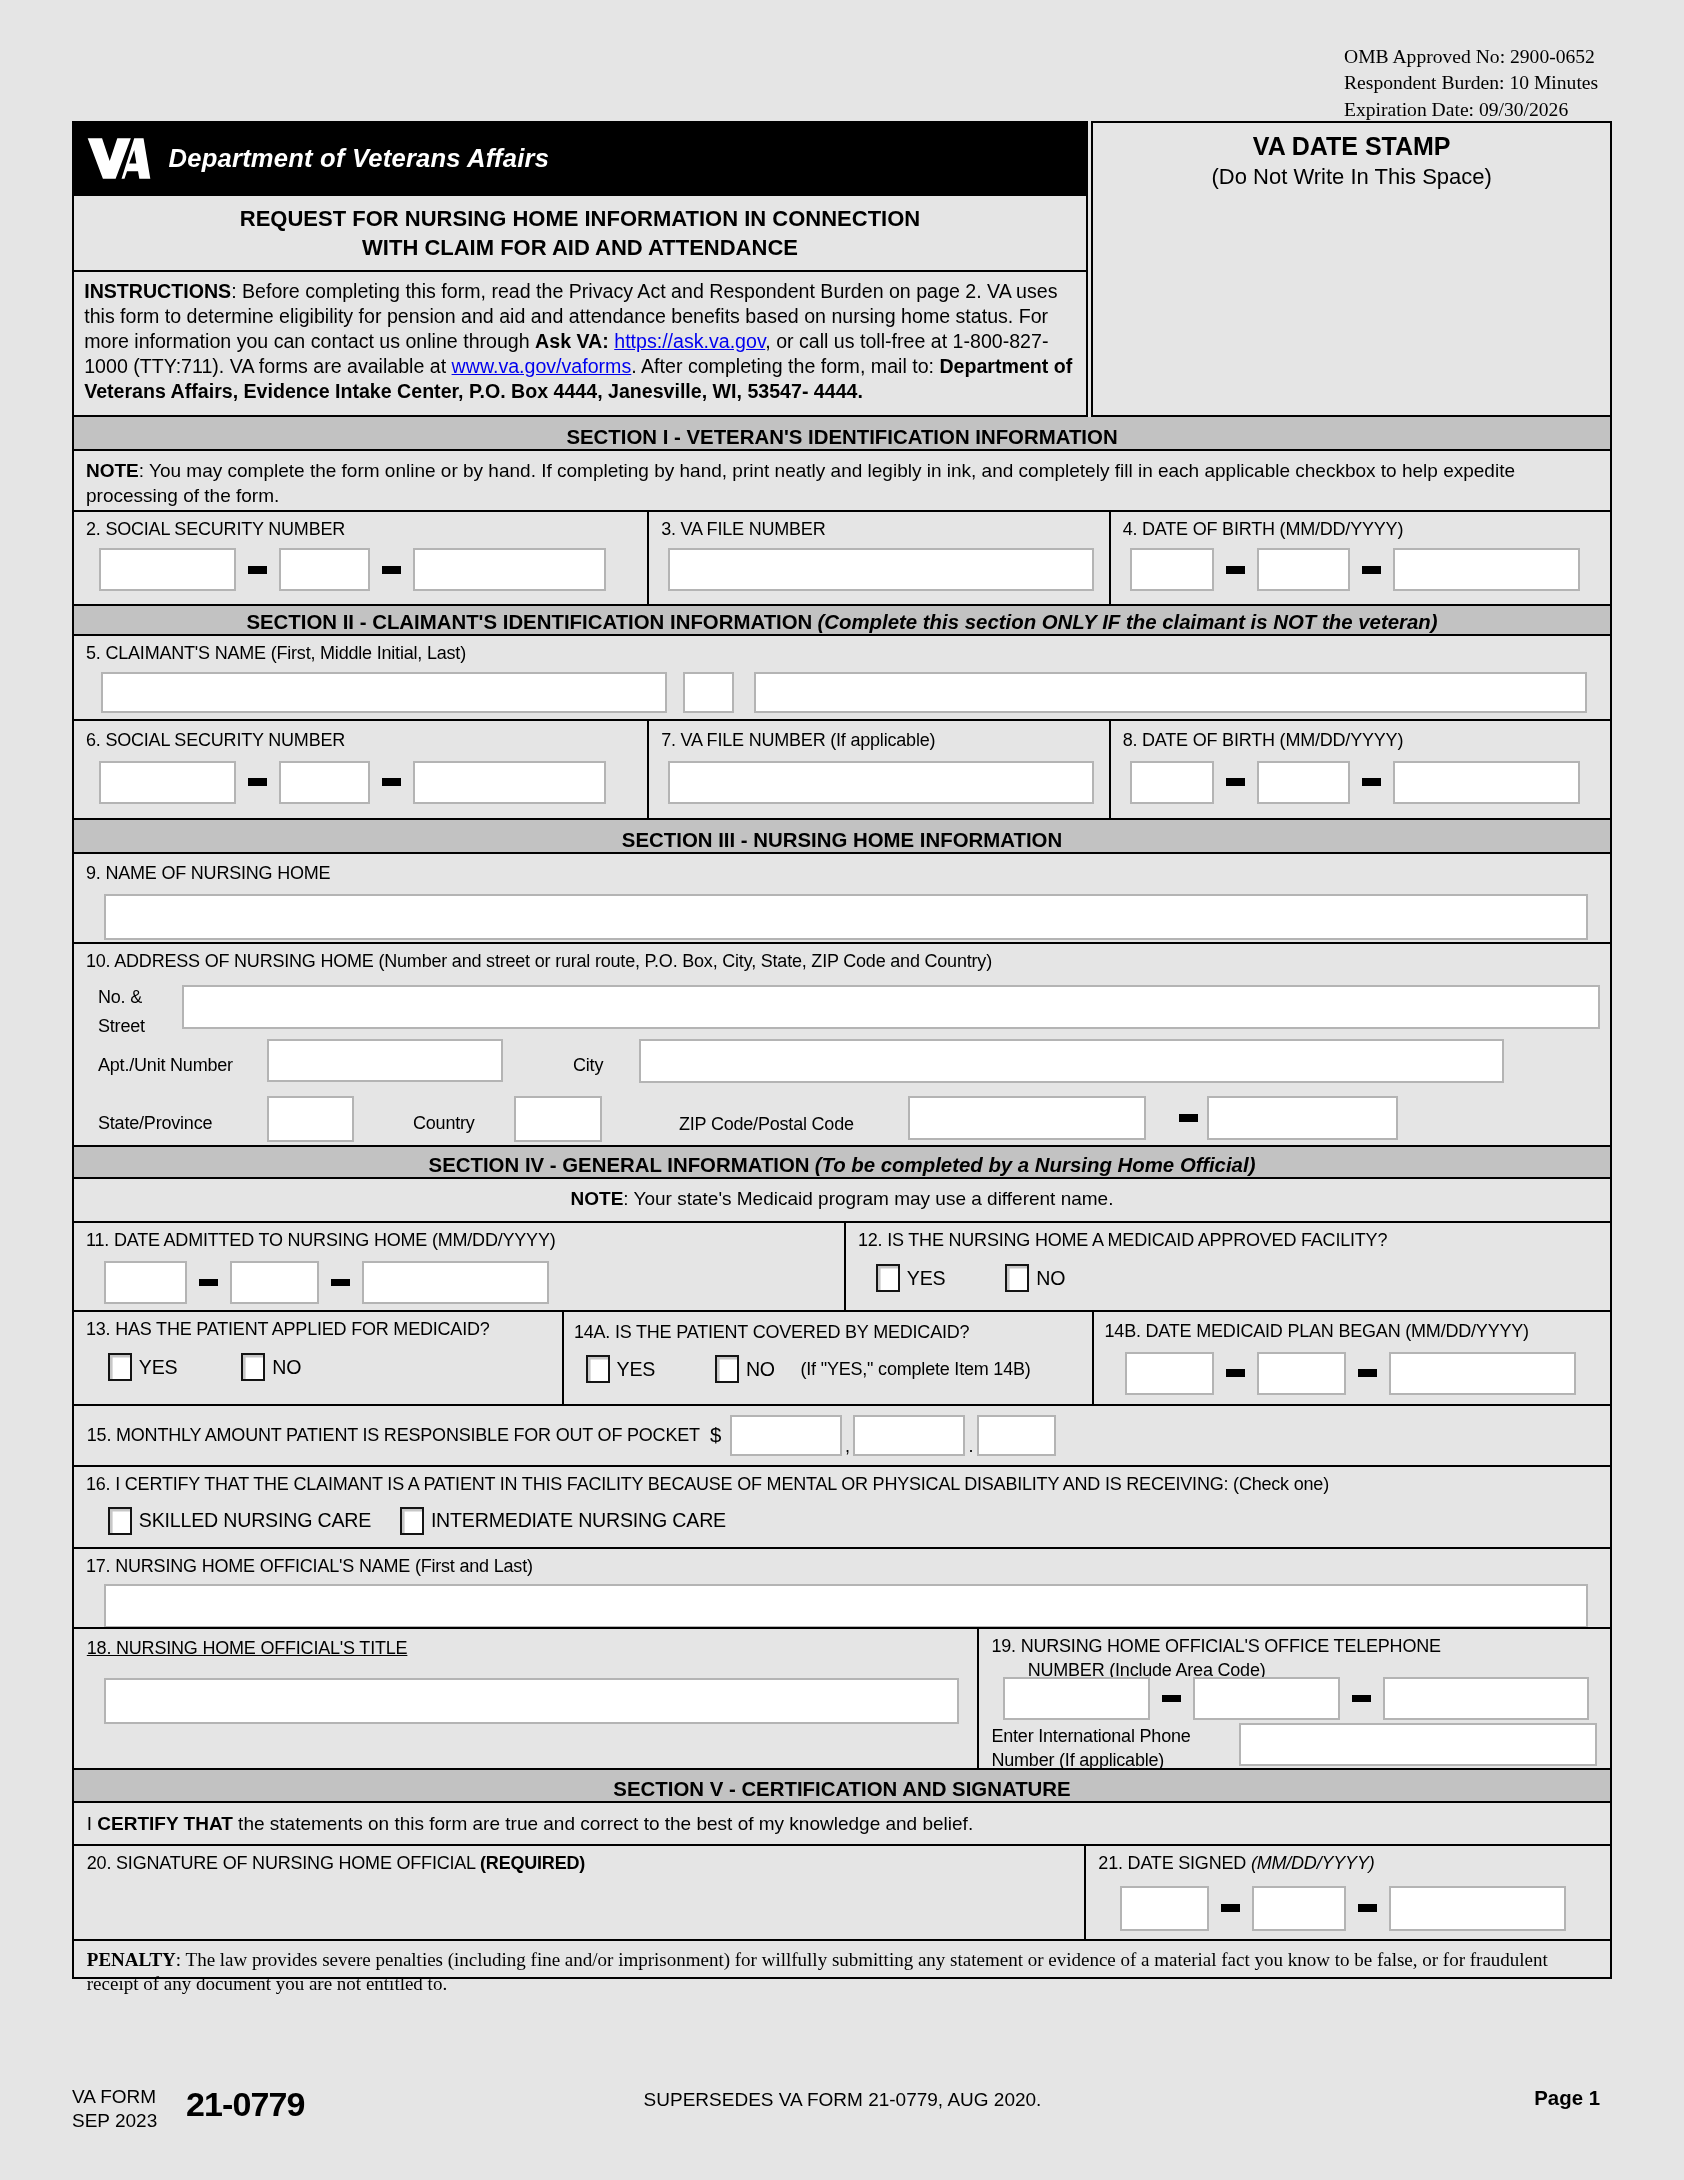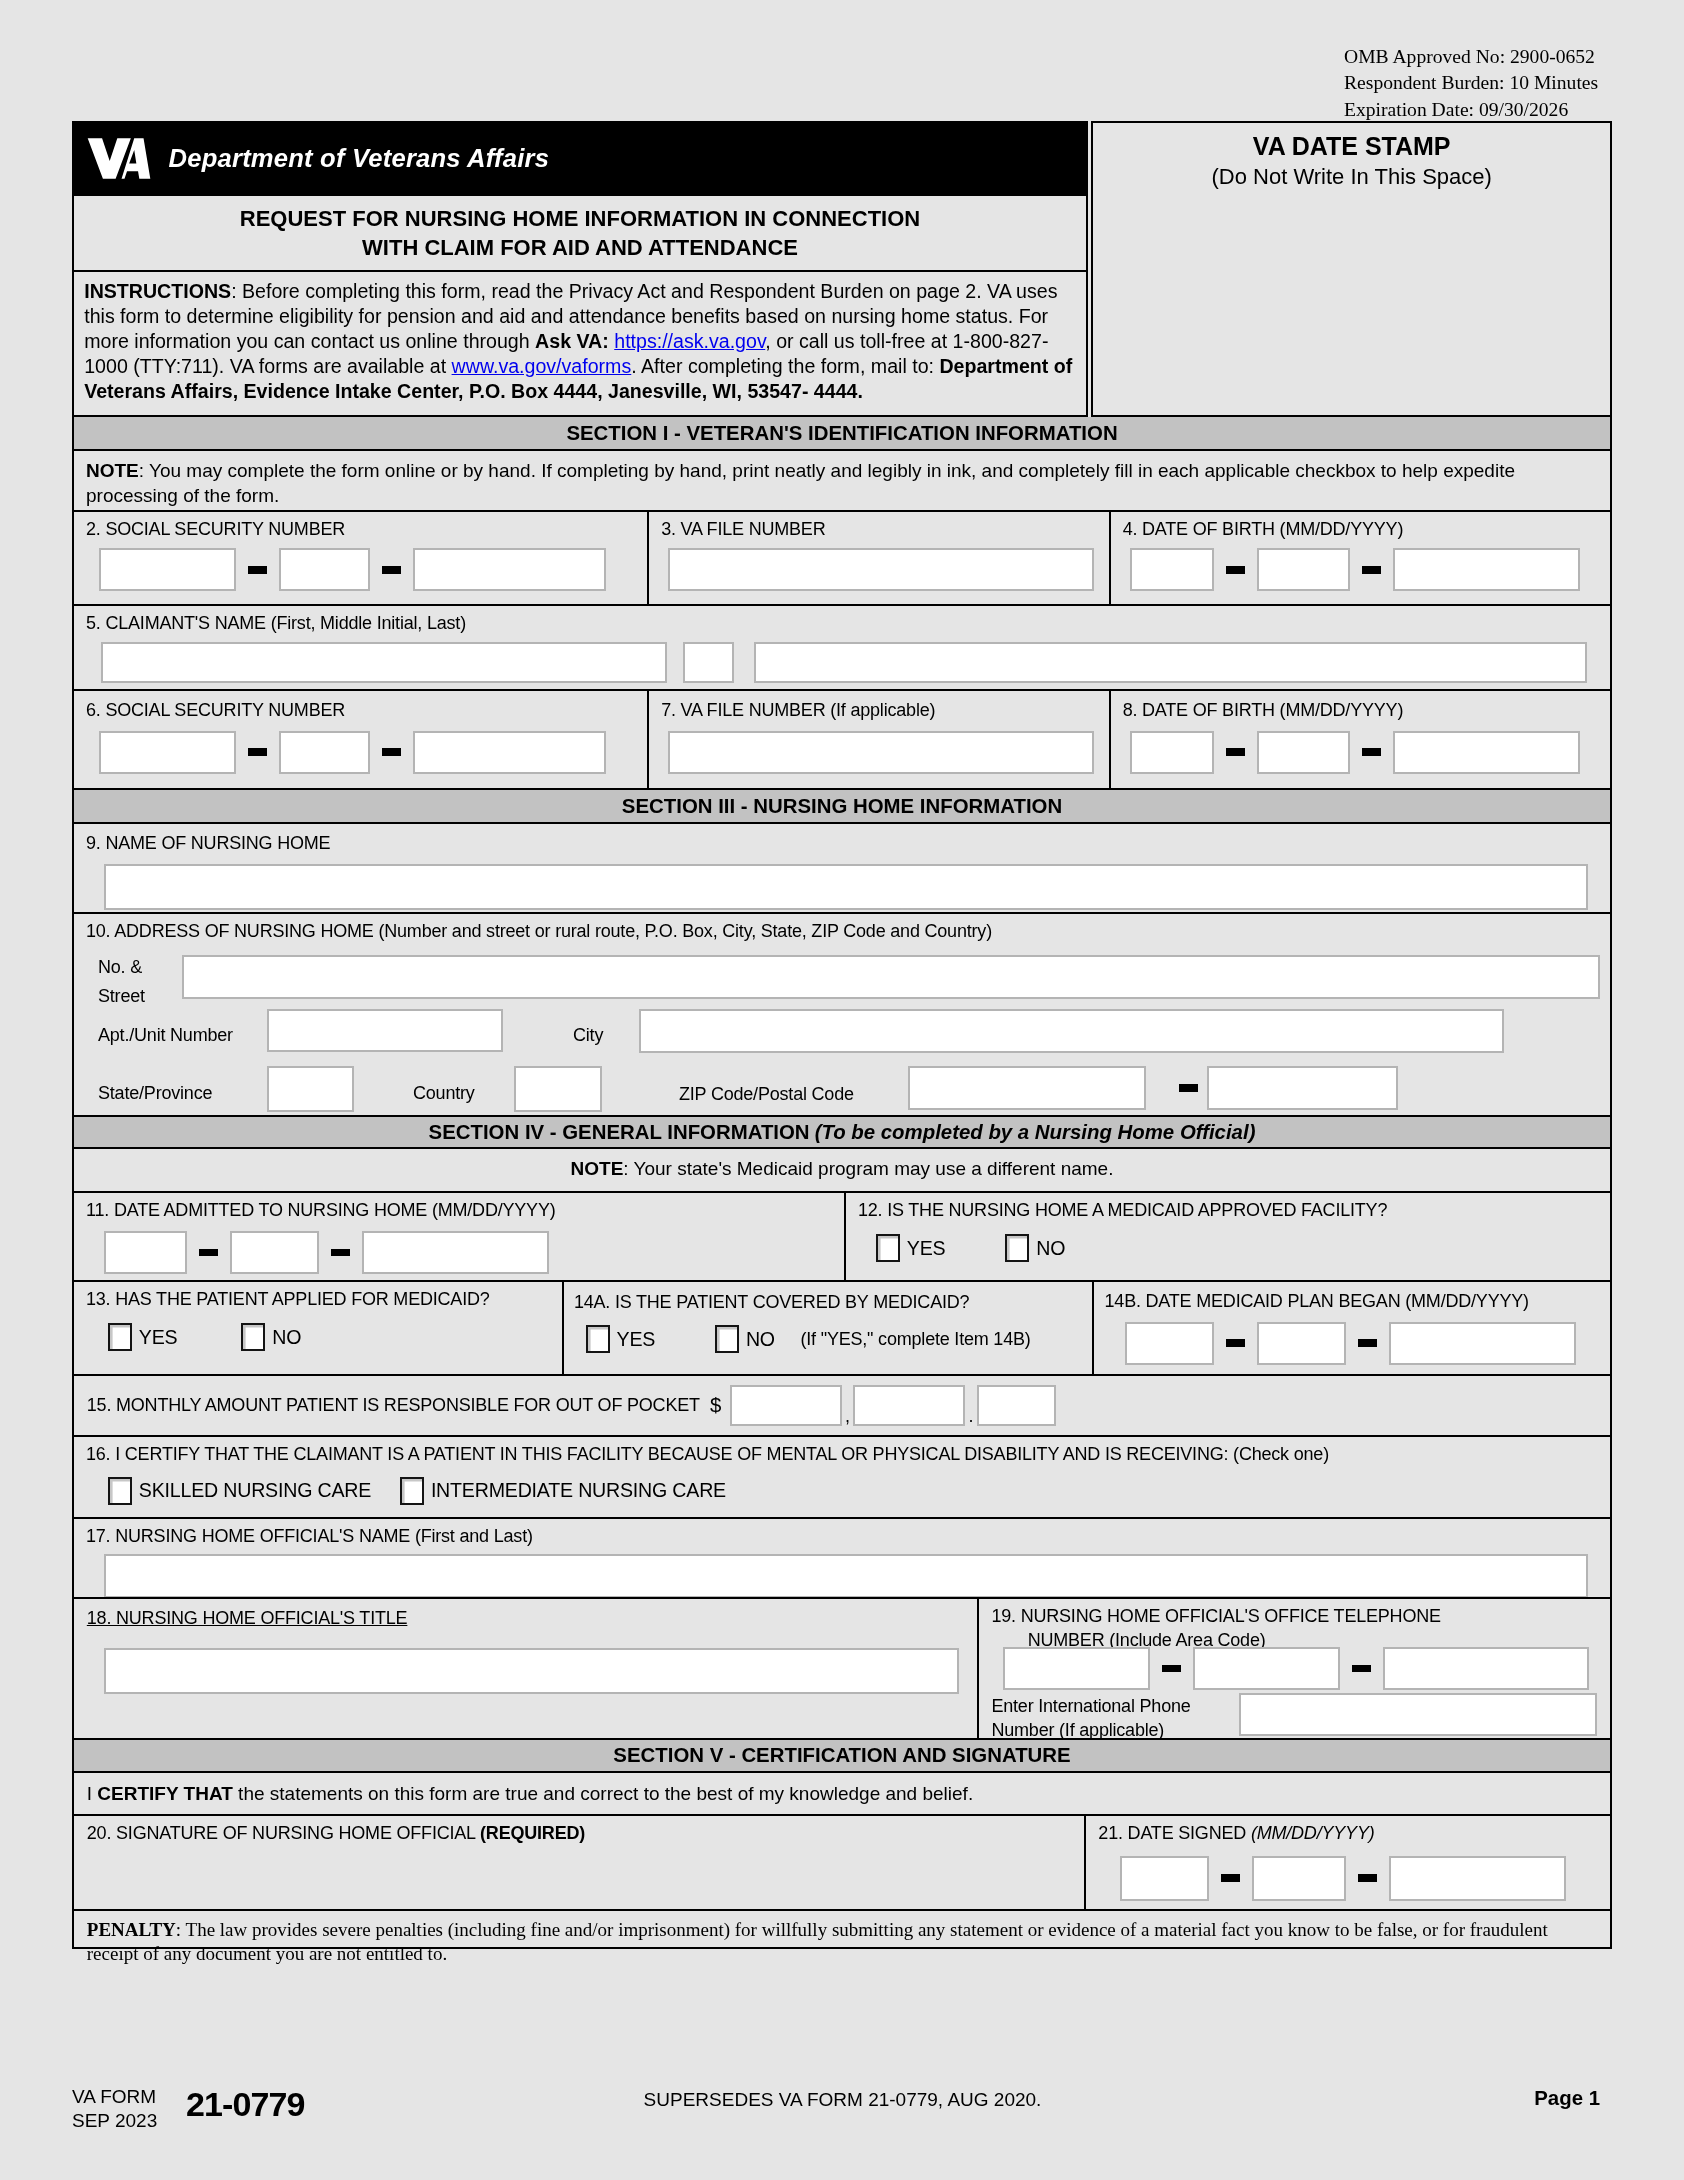--- a/index.html
+++ b/index.html
@@ -18,21 +18,21 @@
   .titlebox{height:74px;border:2.6px solid #000;border-top:none;border-bottom:none;display:flex;
             flex-direction:column;justify-content:center;align-items:center;text-align:center;
             font-weight:bold;font-size:22px;line-height:29px;box-sizing:border-box;}
   .instrbox{flex:1;border:2.6px solid #000;padding:6.8px 12px 5.1px 10.2px;font-size:19.6px;line-height:25px;box-sizing:border-box;}
   .lnk{color:#0000ee;text-decoration:underline;cursor:pointer;}
   .stampbox{flex:1;border:2.6px solid #000;margin-left:3.4px;box-sizing:border-box;text-align:center;padding-top:8.5px;}
   .stamp-title{font-weight:bold;font-size:25px;}
   .stamp-sub{font-size:22px;margin-top:3.4px;}
   
   .grid{border-left:2.6px solid #000;border-right:2.6px solid #000;border-bottom:2.6px solid #000;box-sizing:border-box;}
-  .grid>div{border-top:2.6px solid #000;box-sizing:border-box;position:relative;}
+  .grid>div{border-top:2.6px solid #000;box-sizing:border-box;position:relative;align-items:flex-end;}
   .grid>div:first-child{border-top:none;}
   .sechdr{background:#c2c2c2;display:flex;align-items:center;justify-content:center;
           font-weight:bold;font-size:20.4px;}
   .sechdr i{margin-left:5.1px;}
   .noterow{padding:6.8px 12px 0 12px;font-size:19px;line-height:25px;}
   .noterow-center{text-align:center;padding:8.5px 12px 0 12px;font-size:19px;}
   .lbl{font-size:18px;letter-spacing:-0.2px;}
   .lblpad{padding:6.8px 0 0 12px;}
   .boxline{display:flex;align-items:center;}
   .tbox{background:#fff;border:2.6px solid #b4b4b4;box-sizing:border-box;height:43px;}
@@ -121,20 +121,24 @@
               <div class="tbox" style="width:84px;"></div>
               <div class="dash"></div>
               <div class="tbox" style="width:93px;"></div>
               <div class="dash"></div>
               <div class="tbox" style="width:187px;"></div>
             </div>
           </div>
         </div>
       </div>
 
+      <div class="sechdr" style="height:30px;">
+        <span>SECTION II - CLAIMANT'S IDENTIFICATION INFORMATION </span>
+        <i>(Complete this section ONLY IF the claimant is NOT the veteran)</i>
+      </div>
 
       <div style="height:85px;">
         <div class="lbl lblpad">5. CLAIMANT'S NAME (First, Middle Initial, Last)</div>
         <div class="boxline" style="margin:8.5px 0 0 27px;">
           <div class="tbox" style="width:566px;height:41px;"></div>
           <div class="tbox" style="width:51px;height:41px;margin-left:16px;"></div>
           <div class="tbox" style="width:833px;height:41px;margin-left:19.6px;"></div>
         </div>
       </div>
 

